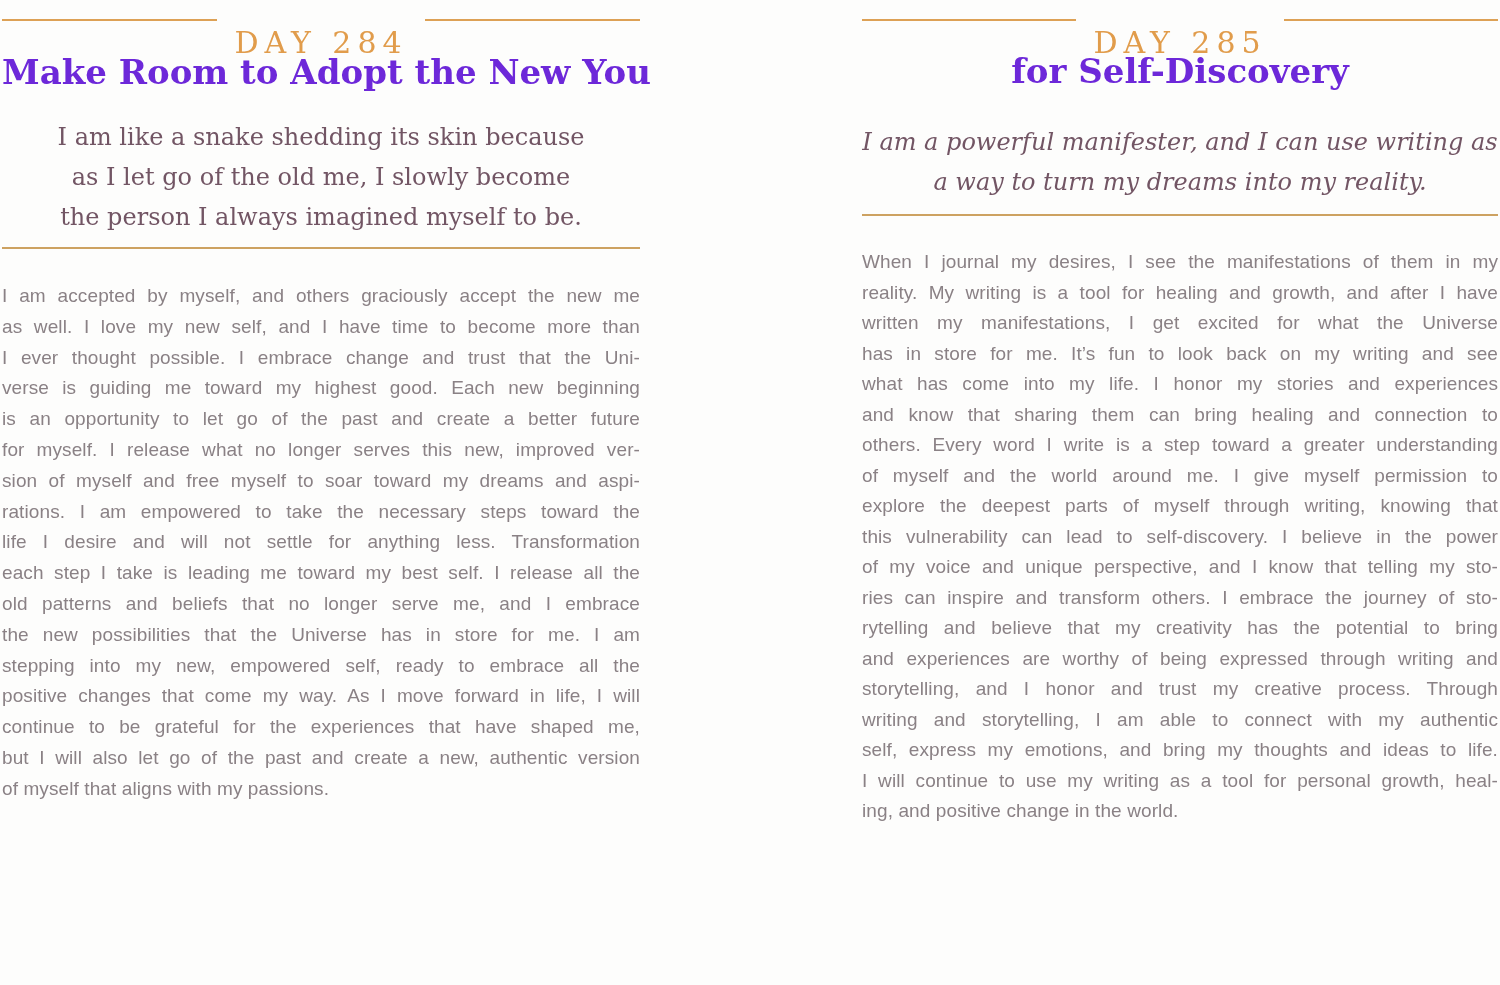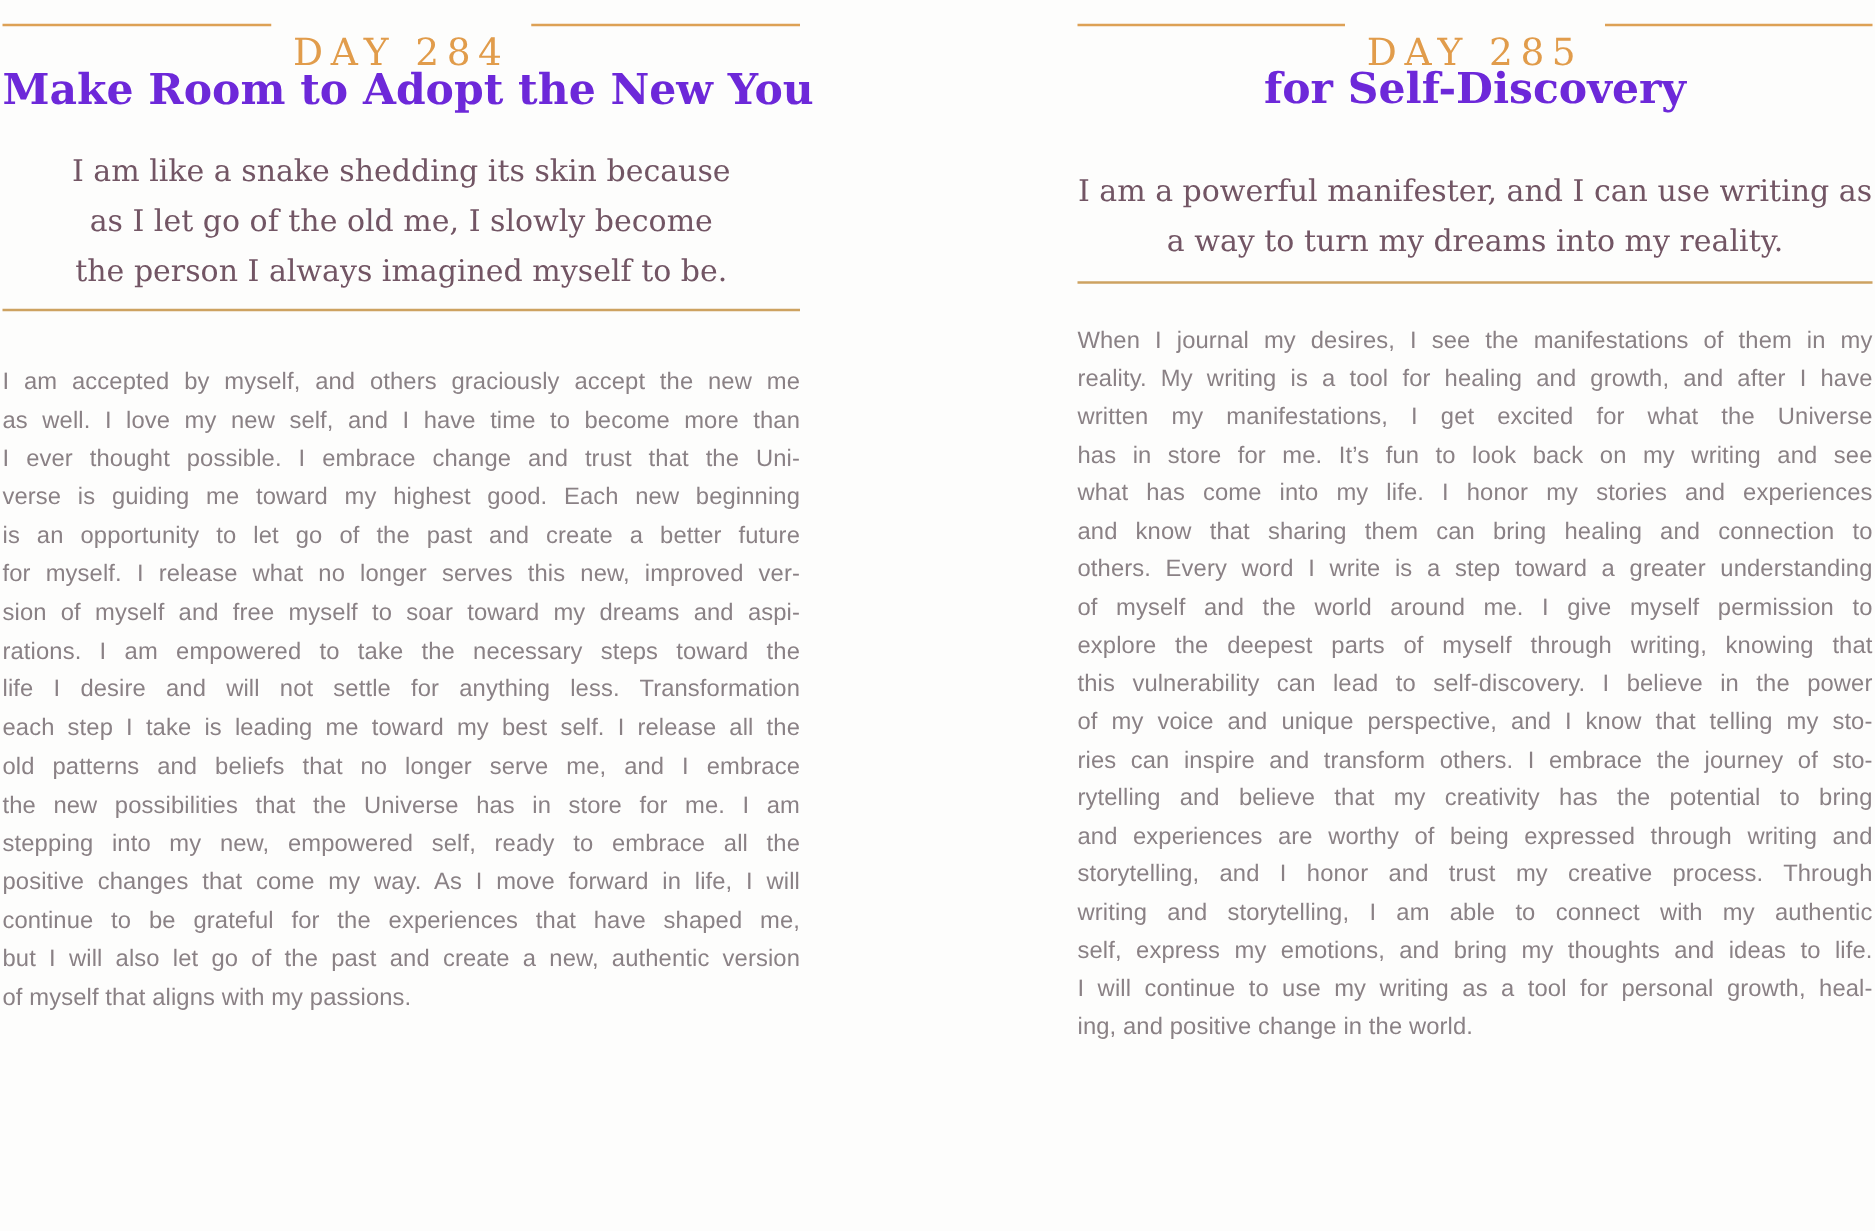--- a/index.html
+++ b/index.html
@@ -61,37 +61,37 @@
   .title div { white-space: nowrap; }
 
   .affirmation {
     font-family: "DejaVu Serif", serif;
     font-size: 24px;
     line-height: 40px;
     color: #725564;
     text-align: center;
   }
   .page--left  .affirmation { margin-top: 22px; }
-  .page--right .affirmation { margin-top: 39px; }
+  .page--right .affirmation { margin-top: 28px; font-style: italic; }
   .affirmation div { white-space: nowrap; }
 
   .divider {
     height: 2px;
     background: #cda261;
   }
   .page--left  .divider { margin-top: 10px; }
   .page--right .divider { margin-top: 12px; }
 
   .body-text {
     color: #8a8185;
     font-size: 19px;
     font-weight: 300;
     letter-spacing: 0.1px;
   }
-  .page--left  .body-text { margin-top: 42px; line-height: 30.8px; }
+  .page--left  .body-text { margin-top: 32px; line-height: 30.8px; }
   .page--right .body-text { margin-top: 31px; line-height: 30.5px; }
   .body-text div {
     text-align: justify;
     text-align-last: justify;
   }
   .body-text div.last-line {
     text-align-last: left;
   }
 
   .page-number {

